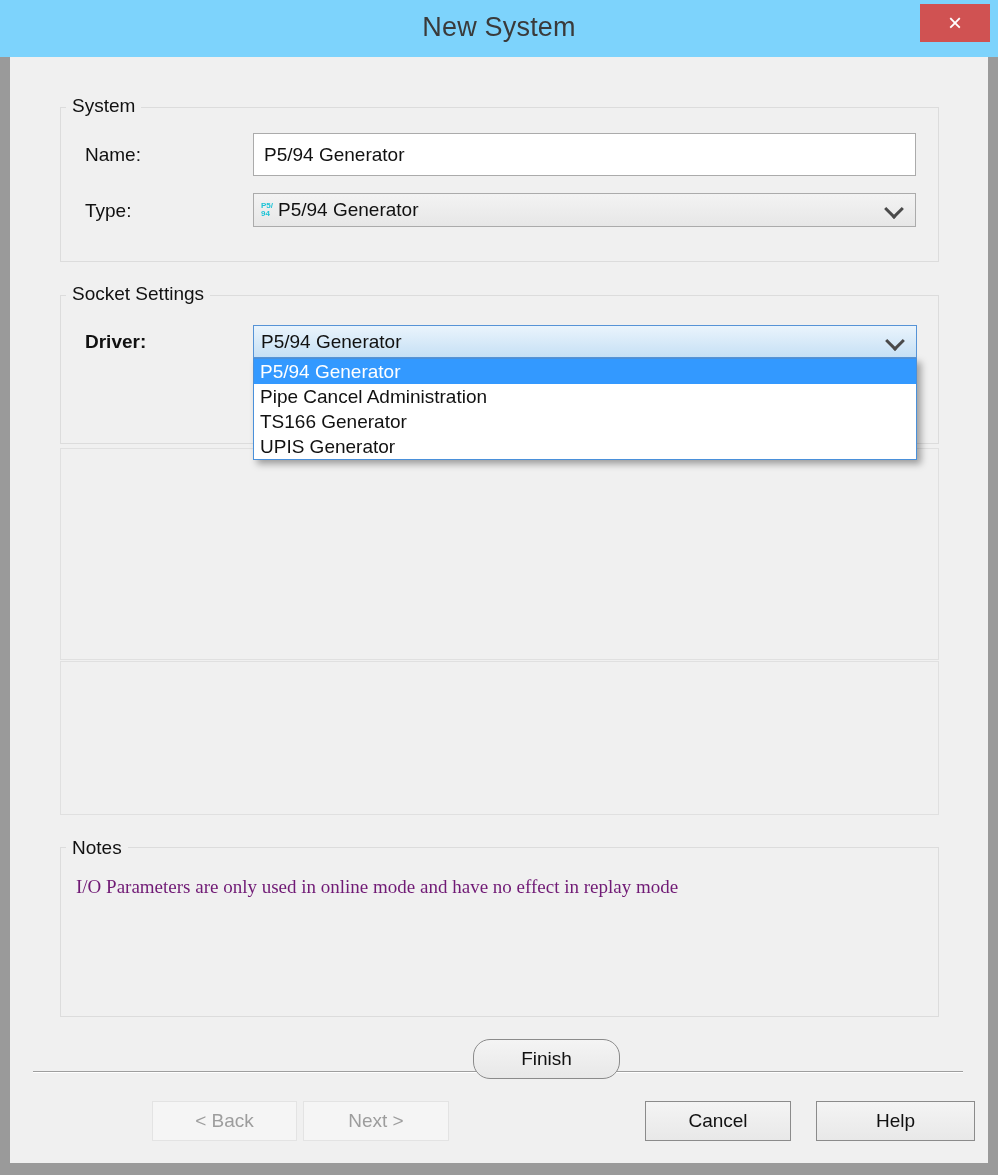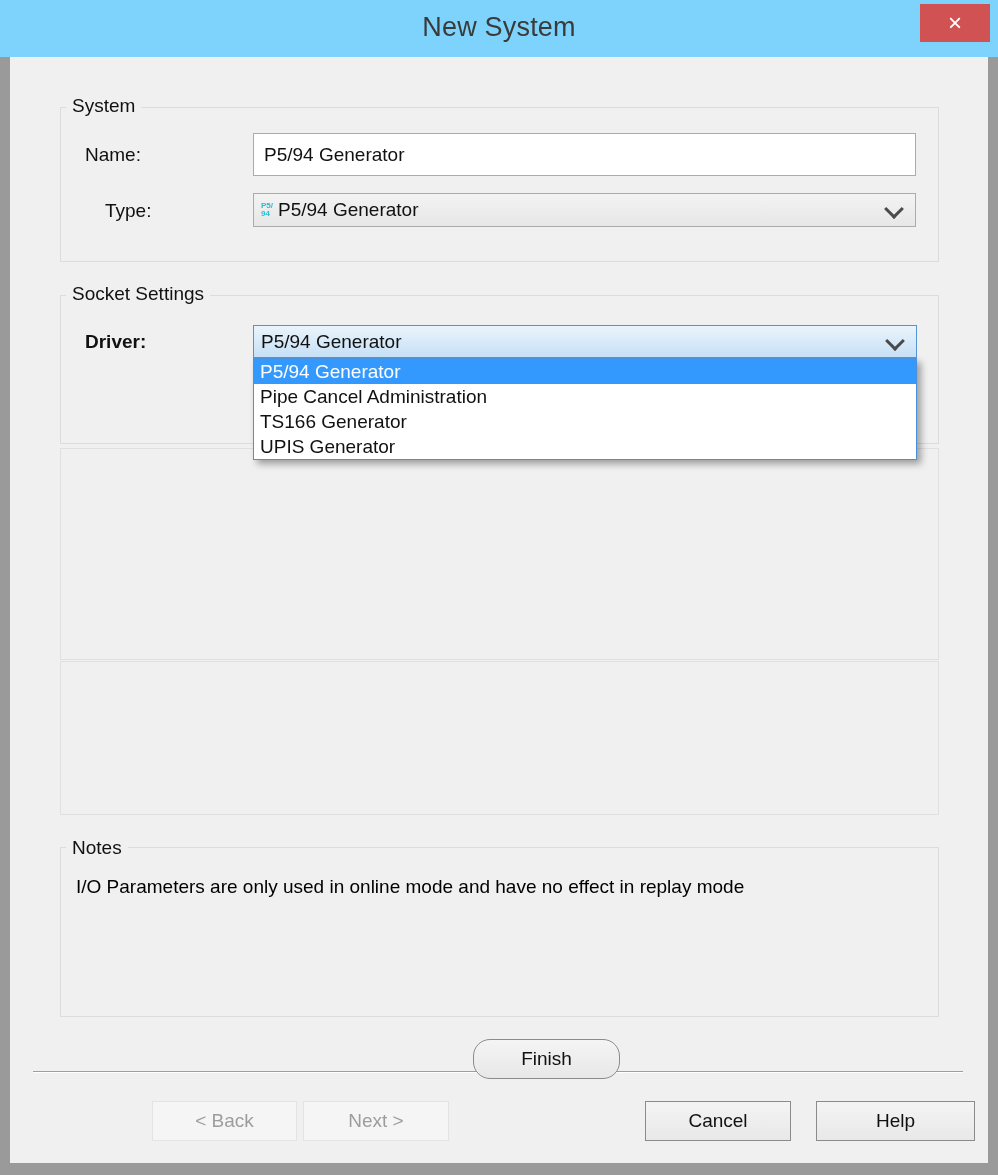--- a/index.html
+++ b/index.html
@@ -67,21 +67,21 @@
     position:absolute;background:#fff;border:1px solid #4a90da;
     box-shadow:4px 4px 7px rgba(0,0,0,0.35);
     z-index:10;box-sizing:border-box;
   }
   .opt{
     height:25px;display:flex;align-items:center;padding-left:6px;
     font-size:19px;color:#111;cursor:pointer;white-space:nowrap;
   }
   .opt.selected{background:#3399ff;color:#fff;}
   
-  .notes-text{position:absolute;font-size:19px;color:#000000;}
+  .notes-text{position:absolute;font-size:19px;color:#701a75;font-family:Liberation Serif, serif;}
   
   .divider{
     position:absolute;height:0;
     border-top:1px solid #9e9e9e;border-bottom:1px solid #ffffff;
   }
   
   .btn{
     position:absolute;height:40px;box-sizing:border-box;
     display:flex;align-items:center;justify-content:center;
     font-size:19px;cursor:pointer;
@@ -107,21 +107,21 @@
   <div class="content"></div>
 
   <div class="box" style="left:60px;top:107px;width:877px;height:153px;"></div>
   <span class="group-label" style="left:66px;top:95px;">System</span>
 
   <span class="field-label" style="left:85px;top:144px;">Name:</span>
   <div class="text-input" style="left:253px;top:133px;width:663px;height:43px;">
     <span>P5/94 Generator</span>
   </div>
 
-  <span class="field-label" style="left:85px;top:200px;margin-left:20px;">Type:</span>
+  <span class="field-label" style="left:85px;top:200px;">Type:</span>
   <div class="combo" style="left:253px;top:193px;width:663px;height:34px;">
     <span class="type-icon">
       <span>P5/</span>
       <span>94</span>
     </span>
     <span>P5/94 Generator</span>
     <span class="chevron"></span>
   </div>
 
   <div class="box" style="left:60px;top:295px;width:877px;height:147px;"></div>

